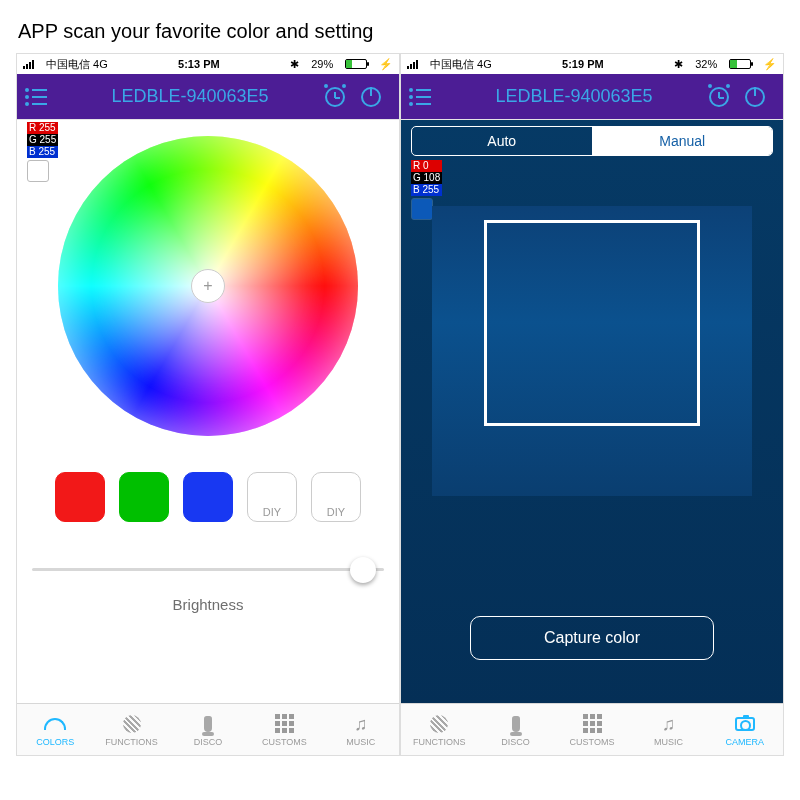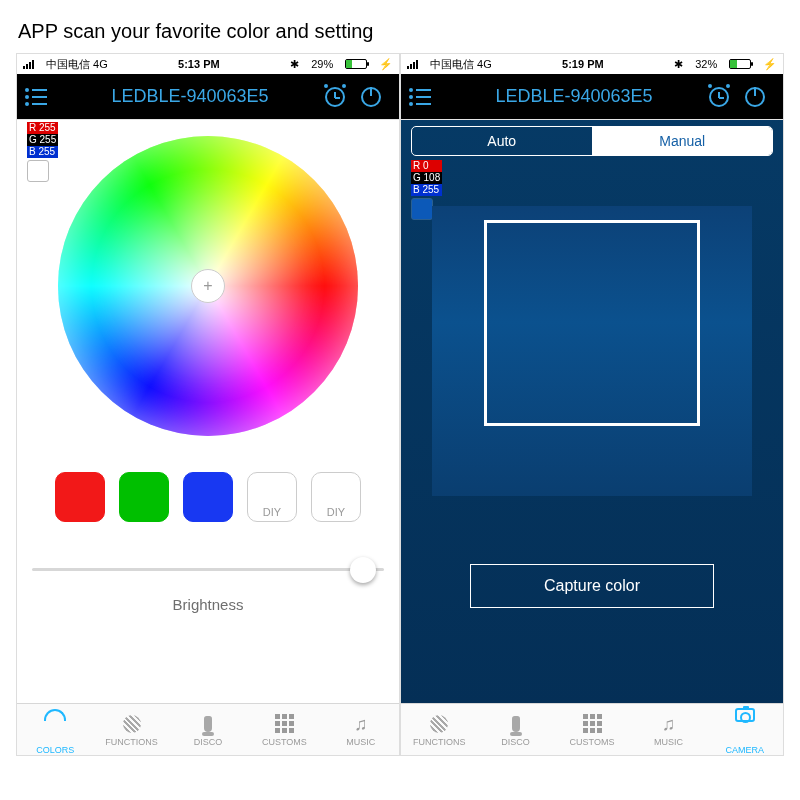--- a/index.html
+++ b/index.html
@@ -53,21 +53,21 @@
   .sig span:nth-child(3){height:7px}
   .sig span:nth-child(4){height:9px}
   .batt {
     width: 22px; height:10px; border:1px solid #000; border-radius:2px; position:relative;
   }
   .batt::after{content:"";position:absolute;right:-3px;top:2px;width:2px;height:4px;background:#000;border-radius:1px;}
   .batt .fill{height:100%;background:#38c23b;}
   
   .navbar {
     height: 46px;
-    background: #000000;
+    background: #4c1d95;
     border-bottom: 1px solid #e5e5e5;
     display:flex;
     align-items:center;
     justify-content:space-between;
     padding: 0 8px;
   }
   .nav-title { color:#3aa7e6; font-size:18px; flex:1; text-align:center; }
   .nav-icon { color:#3aa7e6; width:30px; text-align:center; font-size:20px; }
   .nav-right { display:flex; gap:6px; }
   .menu-icon { width:22px; height:18px; display:flex; flex-direction:column; justify-content:center; gap:3px; }
@@ -113,36 +113,36 @@
   .preset.red{background:#f21818;border-color:#f21818;}
   .preset.green{background:#00bf00;border-color:#00bf00;}
   .preset.blue{background:#1838f2;border-color:#1838f2;}
   .slider-row{width:92%;margin-top:36px;position:relative;height:22px;}
   .slider-track{height:3px;background:#d7d7d7;border-radius:2px;position:absolute;left:0;right:0;top:10px;}
   .slider-thumb{position:absolute;width:26px;height:26px;border-radius:50%;background:#fff;box-shadow:0 2px 4px rgba(0,0,0,0.35);top:-1px;}
   .brightness-label{margin-top:16px;color:#6e6e6e;font-size:15px;}
   
   .tabbar{height:52px;border-top:1px solid #d7d7d7;display:flex;background:#fafafa;}
   .tab{flex:1;display:flex;flex-direction:column;align-items:center;justify-content:center;gap:2px;font-size:9px;color:#9a9a9a;}
-  .tab.active{color:#1fb8ff;justify-content:space-between;}
+  .tab.active{color:#1fb8ff;}
   .tab .ti{width:22px;height:22px;display:flex;align-items:center;justify-content:center;}
   
   .right-body{flex:1;display:flex;flex-direction:column;align-items:center;}
   .seg{display:flex;width:95%;height:30px;border:1px solid #fff;border-radius:5px;margin-top:6px;overflow:hidden;}
   .seg .so{flex:1;display:flex;align-items:center;justify-content:center;font-size:14px;}
   .seg .so.auto{color:#fff;background:transparent;}
   .seg .so.manual{color:#1560a6;background:#fff;}
   .camview{
     margin-top:50px; width:320px; height:290px; position:relative;
     background: linear-gradient(180deg,#0c4177 0%, #0b518e 40%, #0a3e70 100%);
   }
   .capture-box{position:absolute;left:52px;top:14px;width:216px;height:206px;border:3px solid #fff;}
   .capture-btn{
-    margin-top:68px; width:244px; height:44px; border:1px solid #fff;
-    border-radius:0; color:#fff; display:flex; align-items:center; justify-content:center;
+    margin-top:120px; width:244px; height:44px; border:1px solid #fff;
+    border-radius:10px; color:#fff; display:flex; align-items:center; justify-content:center;
     font-size:16px; background:transparent;
   }
   
   .icon-colors{width:22px;height:12px;border:2px solid currentColor;border-bottom:none;border-radius:12px 12px 0 0;}
   .icon-func{width:18px;height:18px;border-radius:50%;background:repeating-linear-gradient(45deg,currentColor 0 2px,transparent 2px 4px);opacity:0.85;}
   .icon-disco{width:8px;height:16px;background:currentColor;border-radius:4px 4px 6px 6px;position:relative;opacity:0.85;}
   .icon-disco::after{content:"";position:absolute;width:12px;height:4px;background:currentColor;border-radius:2px;left:-2px;bottom:-4px;}
   .icon-custom{display:grid;grid-template-columns:repeat(3,5px);grid-template-rows:repeat(3,5px);gap:2px;}
   .icon-custom span{background:currentColor;}
   .icon-music{font-size:18px;line-height:1;}

